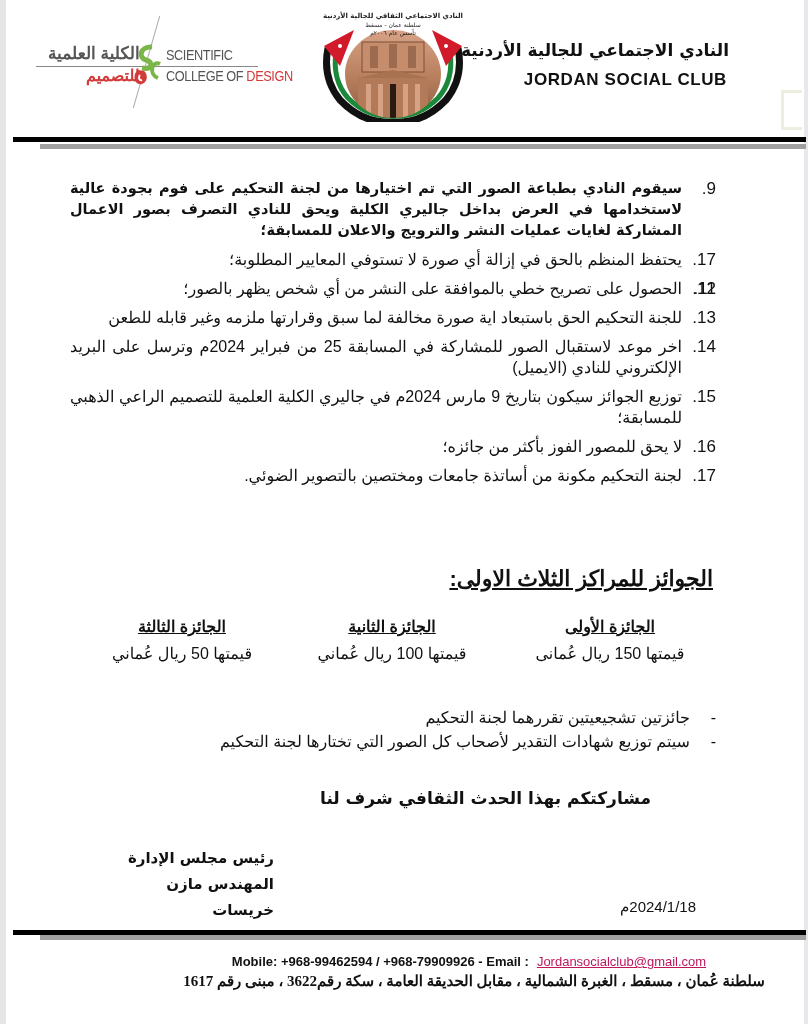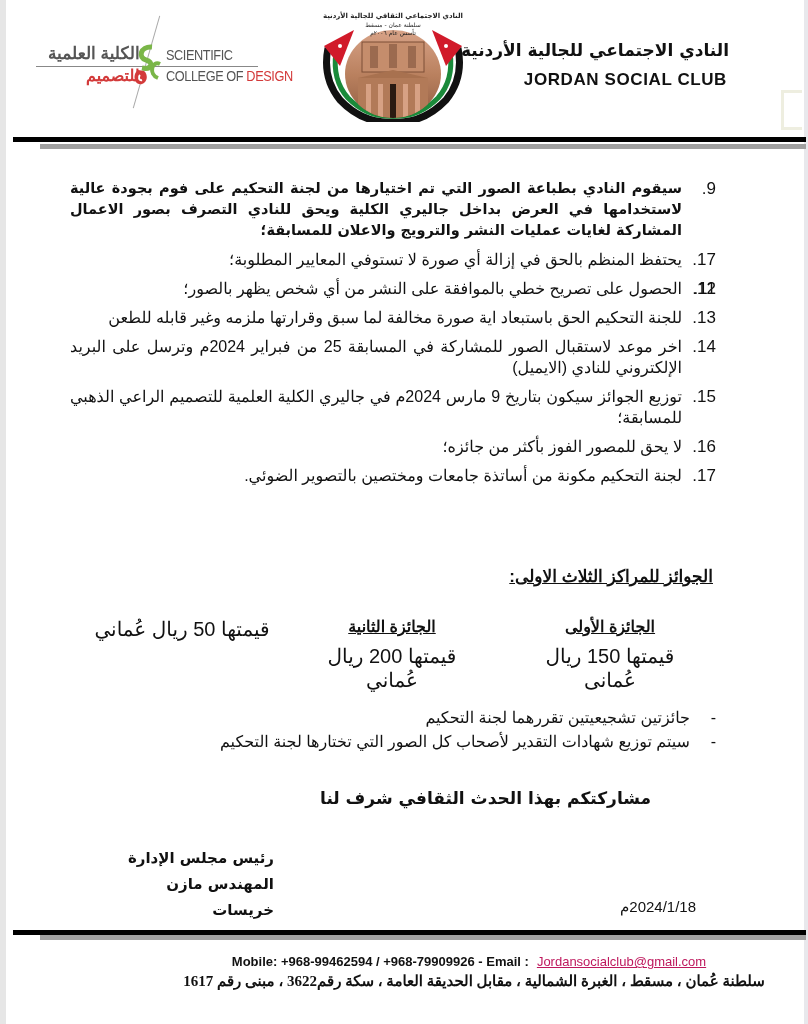--- a/index.html
+++ b/index.html
@@ -30,24 +30,24 @@
     .rule-black { position: absolute; left: 13px; width: 793px; height: 5px; background: #000; }
     .rule-gray { position: absolute; left: 40px; width: 766px; height: 5px; background: #a0a0a0; }
 
     
     .rules { position: absolute; left: 70px; right: 92px; top: 178px; direction: rtl; }
     .rule-item { position: relative; padding-right: 34px; font-size: 16px; line-height: 21px; margin-bottom: 8px; text-align: justify; }
     .rule-item.bold { font-weight: bold; font-family: "DejaVu Sans", sans-serif; font-size: 14.5px; line-height: 21px; }
     .rule-num { position: absolute; right: 0; top: 0; font-size: 17px; }
     .rule-item.bold .rule-num { font-weight: normal; font-family: "Liberation Sans", sans-serif; }
 
-    .prizes-title { position: absolute; right: 95px; top: 566px; font-size: 17px; font-weight: bold; text-decoration: underline; direction: rtl; }
+    .prizes-title { position: absolute; right: 95px; top: 566px; font-size: 22px; font-weight: bold; text-decoration: underline; direction: rtl; }
     .prize { position: absolute; top: 617px; width: 180px; text-align: center; direction: rtl; }
     .prize-name { font-size: 16px; font-weight: bold; text-decoration: underline; margin-bottom: 8px; }
-    .prize-value { font-size: 20px; }
+    .prize-value { font-size: 16px; }
 
     .notes { position: absolute; right: 92px; top: 706px; direction: rtl; }
     .note { font-size: 16px; line-height: 24px; white-space: nowrap; }
     .note .dash { display: inline-block; width: 26px; }
 
     .closing { position: absolute; left: 320px; top: 788px; font-size: 17px; font-weight: bold; direction: rtl; font-family: "DejaVu Sans", sans-serif; }
 
     .signature { position: absolute; left: 110px; top: 845px; direction: rtl; text-align: right; width: 164px; }
     .sig-line { font-size: 15px; font-weight: bold; line-height: 26px; font-family: "DejaVu Sans", sans-serif; }
 
@@ -164,23 +164,24 @@
 </div>
 
 <div class="prizes-title">الجوائز للمراكز الثلاث الاولى:</div>
 
 <div class="prize" style="left:520px;">
   <div class="prize-name">الجائزة الأولى</div>
   <div class="prize-value">قيمتها 150 ريال عُمانى</div>
 </div>
 <div class="prize" style="left:302px;">
   <div class="prize-name">الجائزة الثانية</div>
-  <div class="prize-value">قيمتها 200 ريال عُماني</div>
+  <div class="prize-value">قيمتها 100 ريال عُماني</div>
 </div>
 <div class="prize" style="left:92px;">
+  <div class="prize-name">الجائزة الثالثة</div>
   <div class="prize-value">قيمتها 50 ريال عُماني</div>
 </div>
 
 <div class="notes">
   <div class="note">
     <span class="dash">-</span><span>جائزتين تشجيعيتين تقررهما لجنة التحكيم</span>
   </div>
   <div class="note">
     <span class="dash">-</span><span>سيتم توزيع شهادات التقدير لأصحاب كل الصور التي تختارها لجنة التحكيم</span>
   </div>

